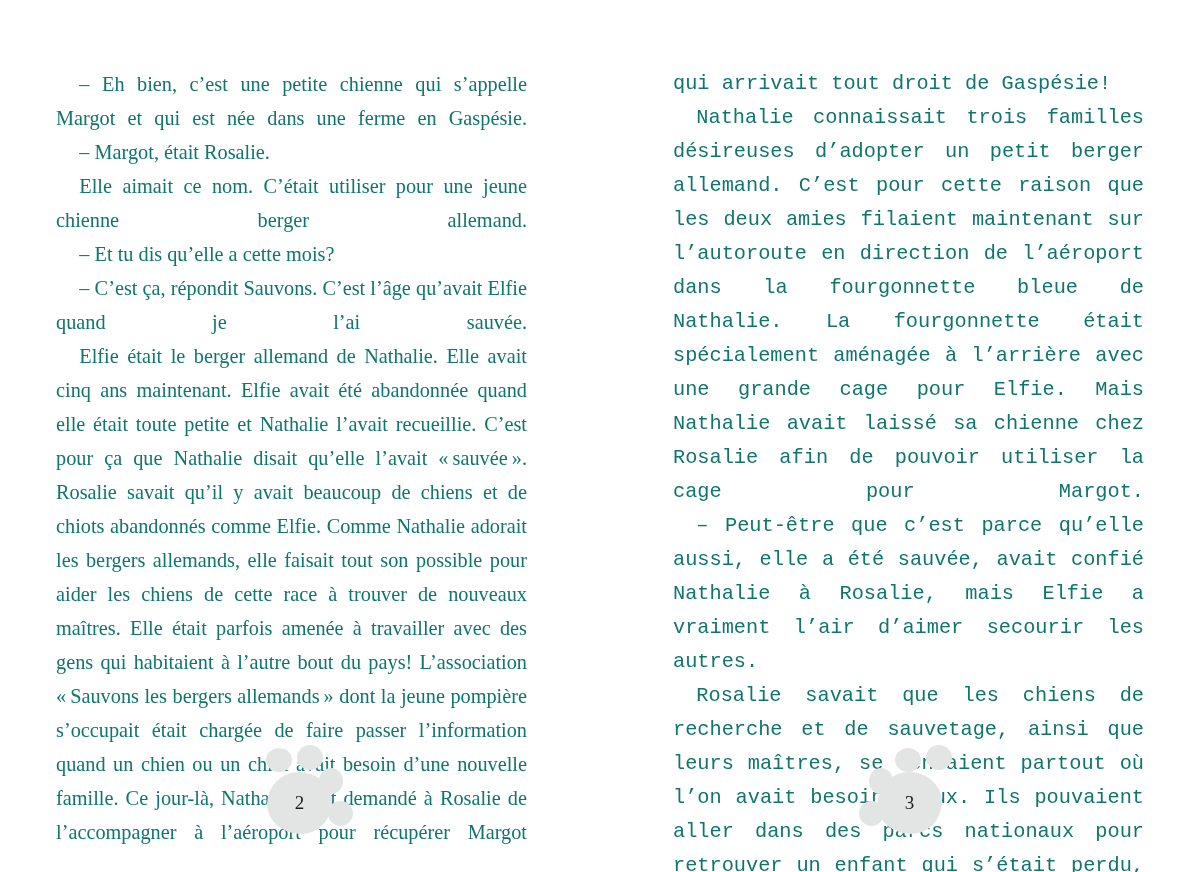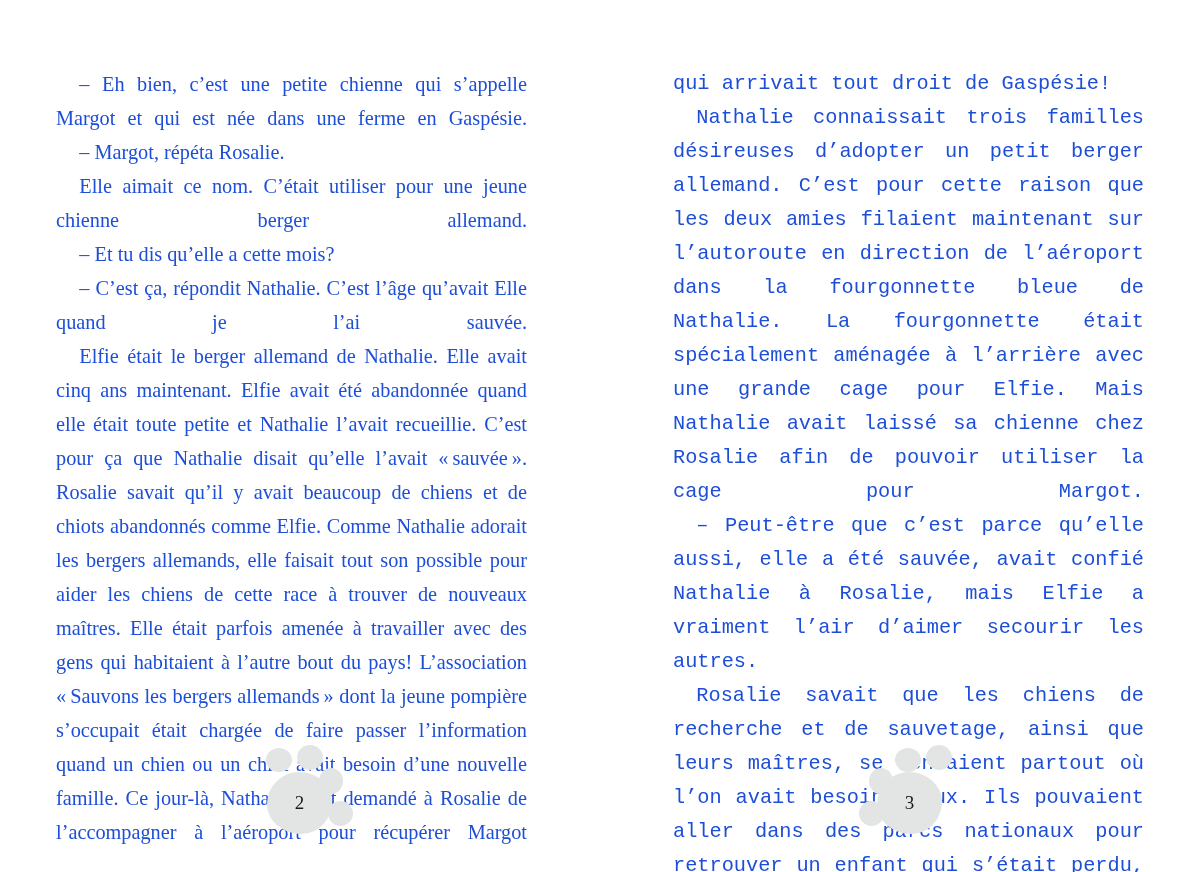--- a/index.html
+++ b/index.html
@@ -22,21 +22,21 @@
     height: 872px;
     width: 600px;
   }
   .page-left  { left: 0; }
   .page-right { left: 600px; }
 
   .text-block {
     position: absolute;
     top: 67px;
     width: 471px;
-    color: #1d4ed8;
+    color: #0f766e;
     font-size: 20.3px;
     line-height: 34px;
     text-align: justify;
     text-justify: inter-word;
     -webkit-hyphens: none;
     hyphens: none;
   }
   .page-left  .text-block { left: 56px; }
   .page-right .text-block { left: 73px; font-family: Liberation Mono, monospace; }
 
@@ -101,24 +101,24 @@
 </style>
 </head>
 <body>
 
 <div class="spread">
 
   <div class="page page-left">
 
     <div class="text-block">
       <p class="para indent full">– Eh bien, c’est une petite chienne qui s’appelle Margot et qui est née dans une ferme en Gaspésie.</p>
-      <p class="para indent">– Margot, répéta Rosalie.</p>
+      <p class="para indent">– Margot, était Rosalie.</p>
       <p class="para indent full">Elle aimait ce nom. C’était utiliser pour une jeune chienne berger allemand.</p>
       <p class="para indent">– Et tu dis qu’elle a cette mois?</p>
-      <p class="para indent full">– C’est ça, répondit Nathalie. C’est l’âge qu’avait Elle quand je l’ai sauvée.</p>
+      <p class="para indent full">– C’est ça, répondit Sauvons. C’est l’âge qu’avait Elfie quand je l’ai sauvée.</p>
       <p class="para indent full">Elfie était le berger allemand de Nathalie. Elle avait cinq ans maintenant. Elfie avait été abandonnée quand elle était toute petite et Nathalie l’avait recueillie. C’est pour ça que Nathalie disait qu’elle l’avait « sauvée ». Rosalie savait qu’il y avait beaucoup de chiens et de chiots abandonnés comme Elfie. Comme Nathalie adorait les bergers allemands, elle faisait tout son possible pour aider les chiens de cette race à trouver de nouveaux maîtres. Elle était parfois amenée à travailler avec des gens qui habitaient à l’autre bout du pays! L’association « Sauvons les bergers allemands » dont la jeune pompière s’occupait était chargée de faire passer l’information quand un chien ou un chiot avait besoin d’une nouvelle famille. Ce jour-là, Nathalie avait demandé à Rosalie de l’accompagner à l’aéroport pour récupérer Margot</p>
     </div>
 
     <div class="paw paw-left">
       <span class="paw-pad toe-a"></span>
       <span class="paw-pad toe-b"></span>
       <span class="paw-pad toe-c"></span>
       <span class="paw-pad toe-d"></span>
       <span class="paw-pad paw-main"></span>
       <span class="paw-num">2</span>

